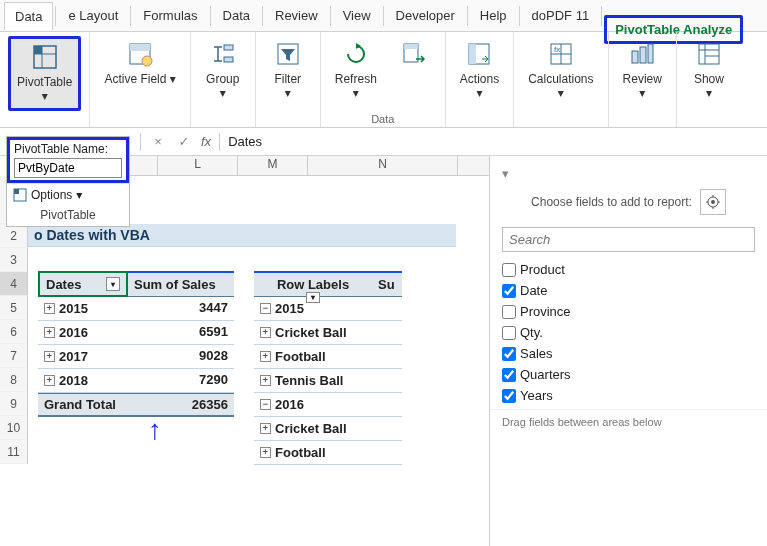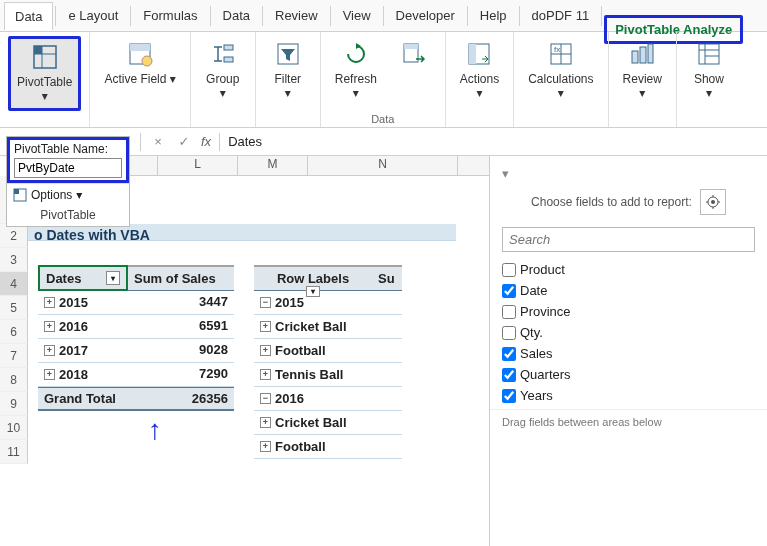--- a/index.html
+++ b/index.html
@@ -39,27 +39,27 @@
 
 .main { display: flex; height: calc(546px - 32px - 96px - 28px); }
 .sheet { flex: 1; position: relative; background: #fff; overflow: hidden; }
 .colhdrs { display: flex; height: 22px; border-bottom: 1px solid #ccc; background: #f5f5f5; margin-left: 28px; margin-top: -2px;}
 .colhdr { border-right: 1px solid #ccc; text-align: center; font-size: 12px; color: #555; padding-top: 3px; }
 .rowhdrs { position: absolute; left: 0; top: 20px; width: 28px; }
 .rowhdr { height: 24px; border-right: 1px solid #ccc; border-bottom: 1px solid #eee; background: #f5f5f5; text-align: center; font-size: 12px; color: #555; line-height: 24px; }
 .rowhdr.sel { background: #d8d8d8; }
 
 .sheet-body { position: absolute; left: 28px; top: 20px; right: 0; }
-.title-cell { height: 17px; background: #d8e6ef; color: #1a3a5c; font-weight: bold; font-size: 14px; padding: 3px 6px; border-bottom: 1px solid #c5d6e4; width: 428px; }
+.title-cell { height: 23px; background: #d8e6ef; color: #1a3a5c; font-weight: bold; font-size: 14px; padding: 3px 6px; border-bottom: 1px solid #c5d6e4; width: 428px; }
 .blank-row { height: 24px; }
 
 .pvt-tables { display: flex; gap: 20px; padding-left: 10px; }
 .pvt { }
 .pvt-hdr { display: flex; }
-.pvt-hdr .cell { background: #dfe6ec; border-top: 2px solid #a3a3a3; border-bottom: 1px solid #5a7a94; font-weight: bold; font-size: 13px; padding: 4px 6px; height: 26px; }
+.pvt-hdr .cell { background: #dfe6ec; border-top: 2px solid #1d4ed8; border-bottom: 1px solid #5a7a94; font-weight: bold; font-size: 13px; padding: 4px 6px; height: 26px; }
 .pvt-hdr .cell.dates { width: 90px; border: 2px solid #0e7a3b; display:flex; align-items:center; justify-content:space-between; }
 .pvt-hdr .cell.sales { width: 106px; }
 .pvt-hdr .cell.rowl { width: 118px; display:flex; align-items:center; justify-content:space-between;flex-direction:column; }
 .pvt-hdr .cell.su { width: 30px; }
 .pvt-row { display: flex; border-bottom: 1px solid #c5d6e4; height: 24px; }
 .pvt-row .c1 { width: 90px; padding: 3px 6px; font-weight: bold; display:flex; align-items:center; gap:4px; }
 .pvt-row .c2 { width: 106px; padding: 3px 6px; font-weight: bold; text-align: right; }
 .pvt-row.total { background: #dfe6ec; border-top: 1px solid #5a7a94; border-bottom: 2px solid #5a7a94; }
 .pvt2-row { display: flex; border-bottom: 1px solid #c5d6e4; height: 24px; }
 .pvt2-row .c1 { width: 148px; padding: 3px 6px; font-weight: bold; display:flex; align-items:center; gap:4px; }

